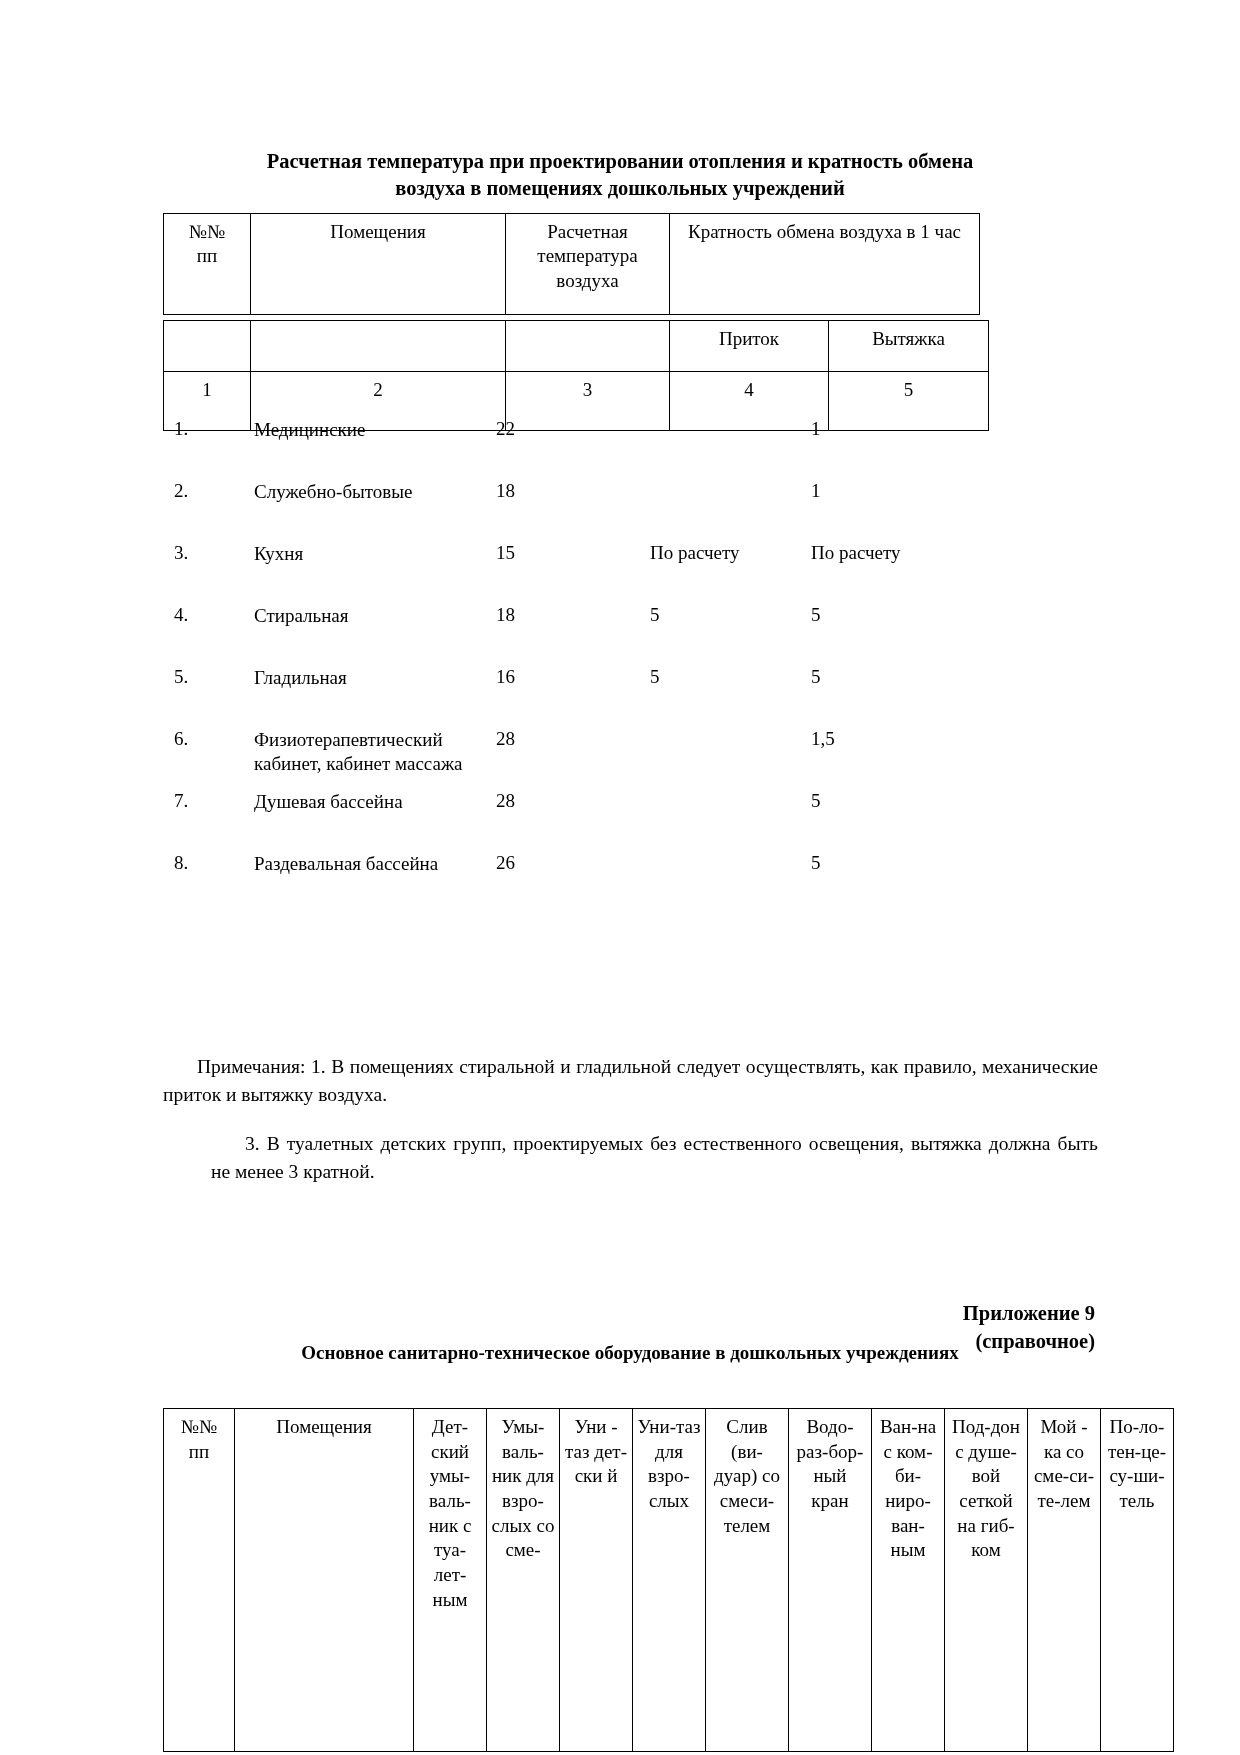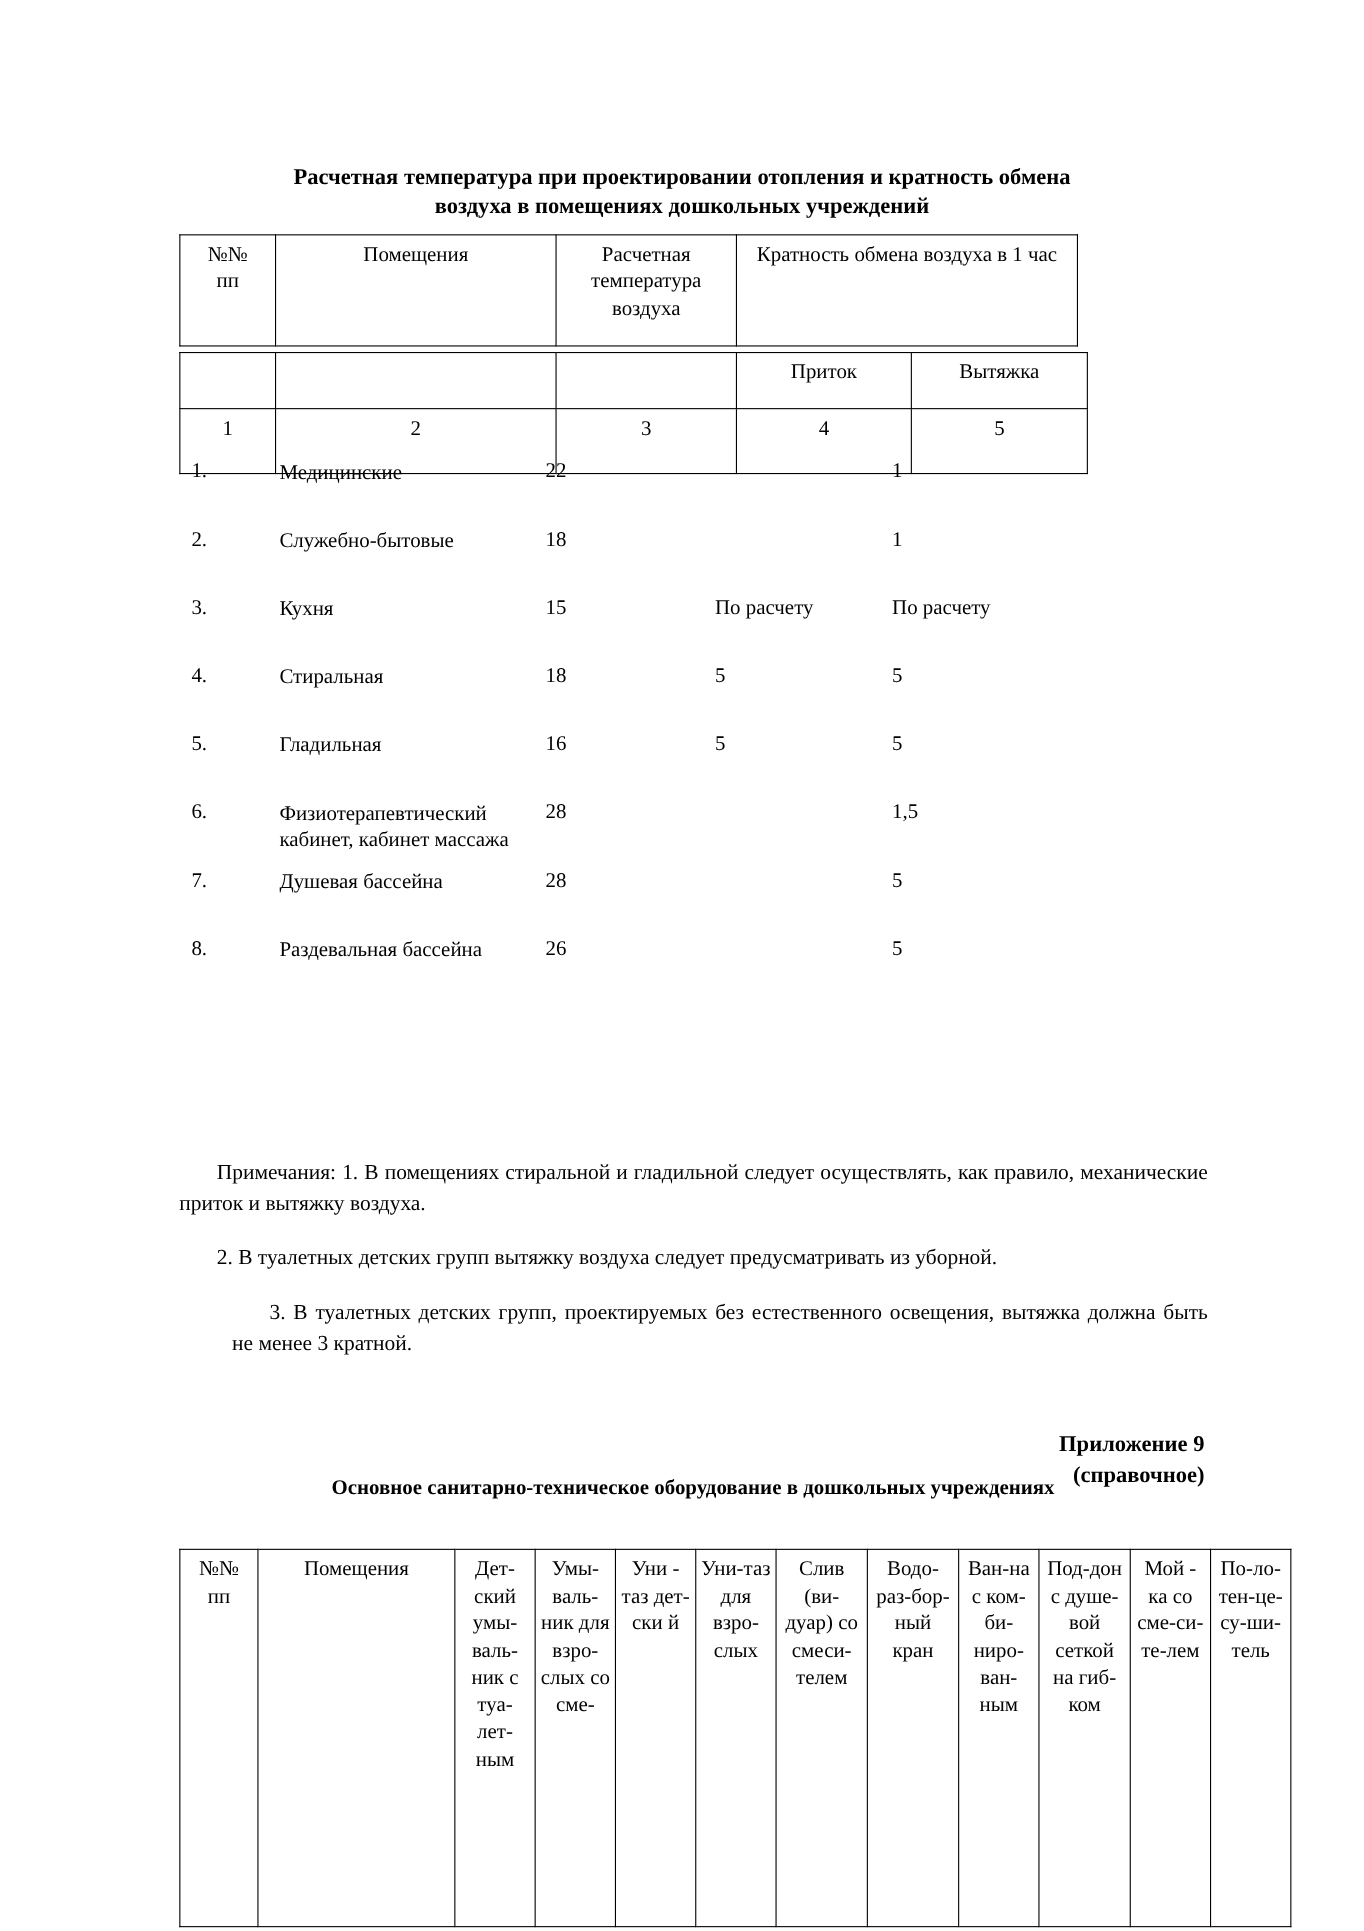--- a/index.html
+++ b/index.html
@@ -266,21 +266,20 @@
       <span class="name">Раздевальная бассейна</span>
       <span class="temp">26</span>
       <span class="pritok"></span>
       <span class="vyt">5</span>
     </div>
 
   </div>
 
   <div class="notes">
     <p>Примечания: 1. В помещениях стиральной и гладильной следует осуществлять, как правило, механические приток и вытяжку воздуха.</p>
-    <p>2. В туалетных детских групп вытяжку воздуха следует предусматривать из уборной.</p>
     <p>3. В туалетных детских групп, проектируемых без естественного освещения, вытяжка должна быть не менее 3 кратной.</p>
   </div>
 
   <div class="appendix-block">
     <div>Приложение 9</div>
     <div>(справочное)</div>
   </div>
 
   <div class="title-block-2">
     <div class="doc-title">Основное санитарно-техническое оборудование в дошкольных учреждениях</div>

